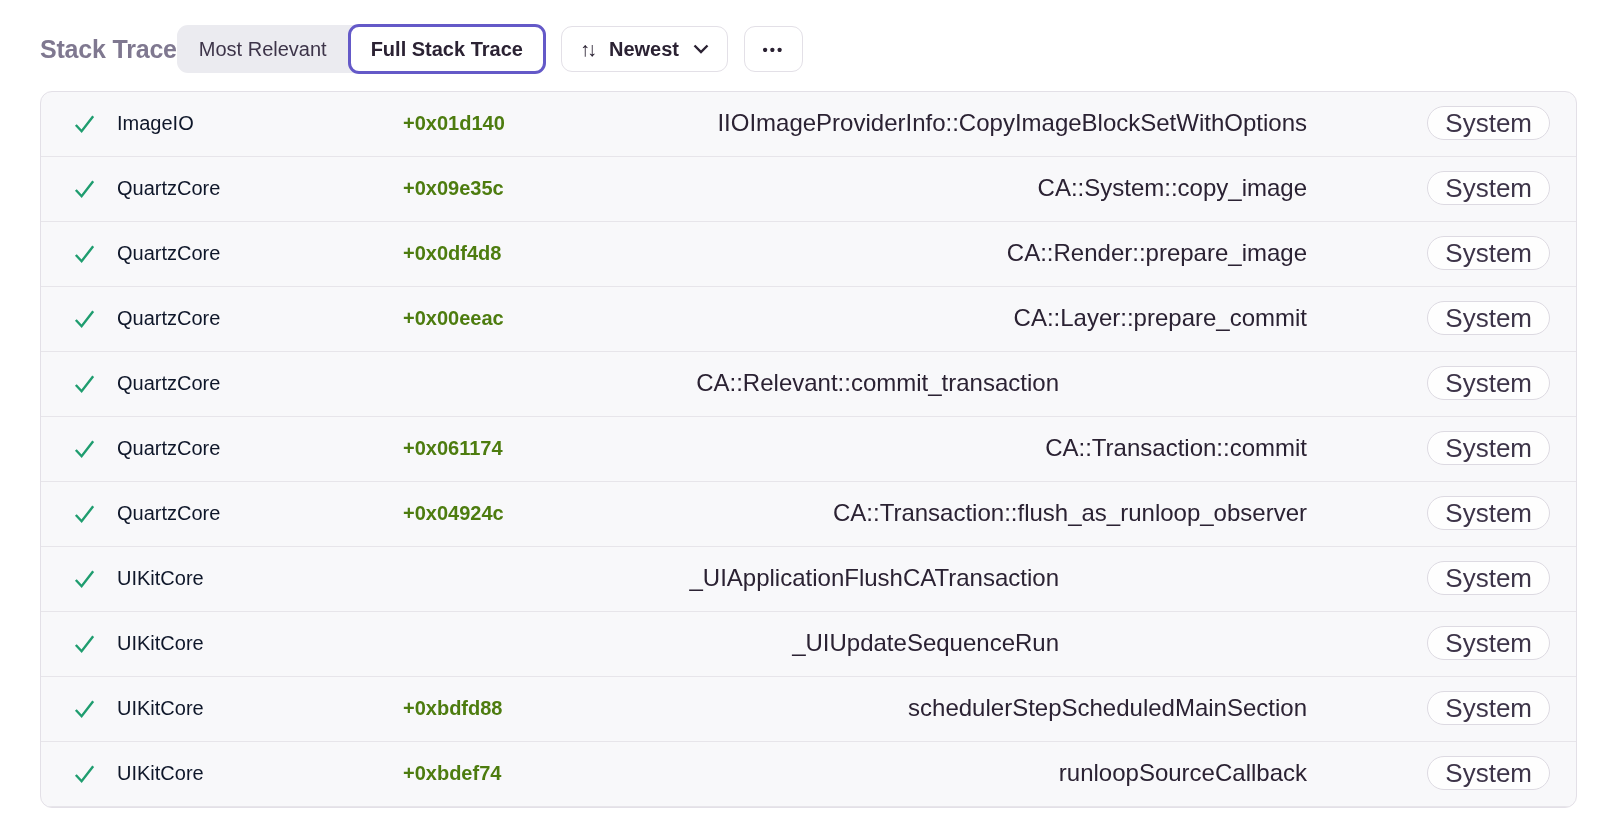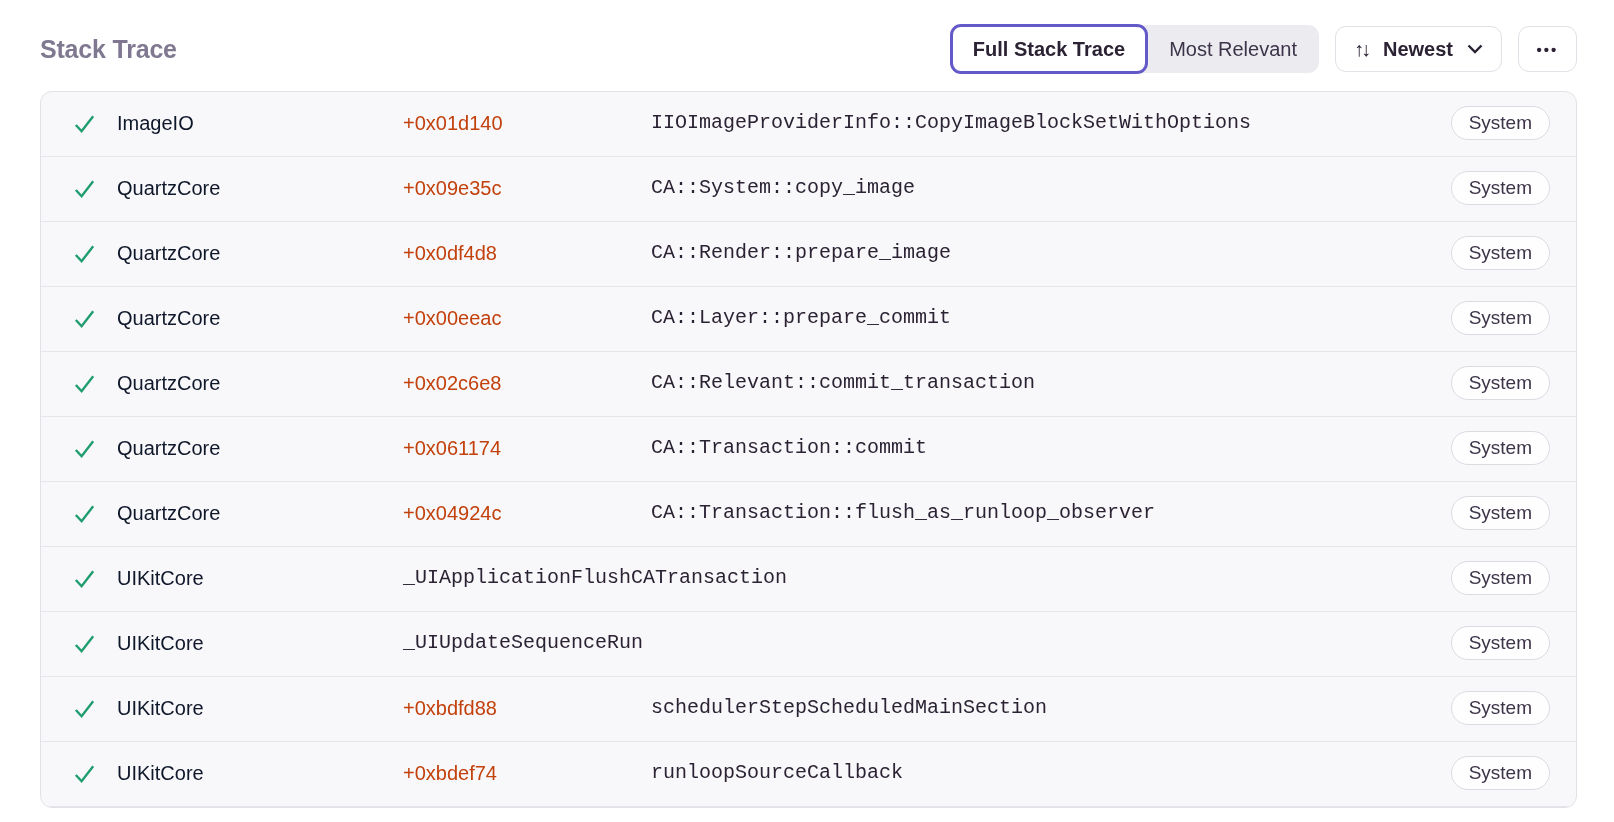--- a/index.html
+++ b/index.html
@@ -7,25 +7,23 @@
   body {
     background: #ffffff;
     font-family: "Liberation Sans", sans-serif;
     color: #2b2233;
   }
   .page { padding: 0 37px 0 40px; }
 
   
   .header {
     display: flex;
-    justify-content: space-between;
     align-items: center;
     margin-top: 24px;
     height: 50px;
-    gap: 28px;
   }
   .page-title {
     font-size: 25px;
     font-weight: 700;
     color: #7f7890;
     letter-spacing: -0.2px;
   }
   .controls { display: flex; align-items: center; gap: 16px; }
 
   .segmented {
@@ -106,56 +104,58 @@
   .cell-check { width: 27px; margin-right: 19px; padding-top: 2px; flex: none; }
   .cell-check svg { display: block; }
   .cell-module {
     width: 286px; flex: none;
     font-size: 20px; line-height: 30px;
     color: #0f172a;
   }
   .cell-address {
     width: 248px; flex: none;
     font-size: 20px; line-height: 30px;
-    color: #c2410c;
+    color: #4d7c0f;
     text-decoration: none;
+    font-weight: bold;
   }
   .cell-function {
     width: 656px; flex: none;
-    font-family: Liberation Mono, monospace;
-    font-size: 20px; line-height: 30px;
+    font-family: Liberation Sans, sans-serif;
+    font-size: 24px; line-height: 30px;
     color: #2b2233;
     word-break: break-all;
+    text-align: right;
   }
   .badge {
     margin-left: auto;
     align-self: flex-start;
     margin-top: -2px;
     padding: 3px 17px;
     background: #fefefe;
     border: 1px solid #dddae2;
     border-radius: 18px;
-    font-size: 19px;
+    font-size: 26px;
     line-height: 26px;
     color: #3d3449;
     white-space: nowrap;
   }
 </style>
 </head>
 <body>
 
 <div class="page">
 
   <div class="header">
     <div class="page-title">Stack Trace</div>
 
     <div class="controls">
       <div class="segmented">
+        <button class="seg-btn">Most Relevant</button>
         <button class="seg-btn active">Full Stack Trace</button>
-        <button class="seg-btn">Most Relevant</button>
       </div>
 
       <button class="outline-btn">
         <span class="sort-glyph">↑↓</span>
         <span>Newest</span>
         <svg class="chevron-svg" width="16" height="10" viewBox="0 0 16 10">
           <polyline points="1.5,1.5 8,8 14.5,1.5" fill="none" stroke="#2b2233" stroke-width="2.4"></polyline>
         </svg>
       </button>
 
@@ -211,21 +211,20 @@
     <span class="cell-function">CA::Layer::prepare_commit</span>
     <span class="badge">System</span>
   </div>
         <div class="row">
     <span class="cell-check">
       <svg width="27" height="27" viewBox="0 0 28 28">
         <polyline points="5,15.5 11,22 23,6.5" fill="none" stroke="#1f9d6f" stroke-width="2.5"></polyline>
       </svg>
     </span>
     <span class="cell-module">QuartzCore</span>
-    <a class="cell-address" href="#">+0x02c6e8</a>
     <span class="cell-function">CA::Relevant::commit_transaction</span>
     <span class="badge">System</span>
   </div>
         <div class="row">
     <span class="cell-check">
       <svg width="27" height="27" viewBox="0 0 28 28">
         <polyline points="5,15.5 11,22 23,6.5" fill="none" stroke="#1f9d6f" stroke-width="2.5"></polyline>
       </svg>
     </span>
     <span class="cell-module">QuartzCore</span>

